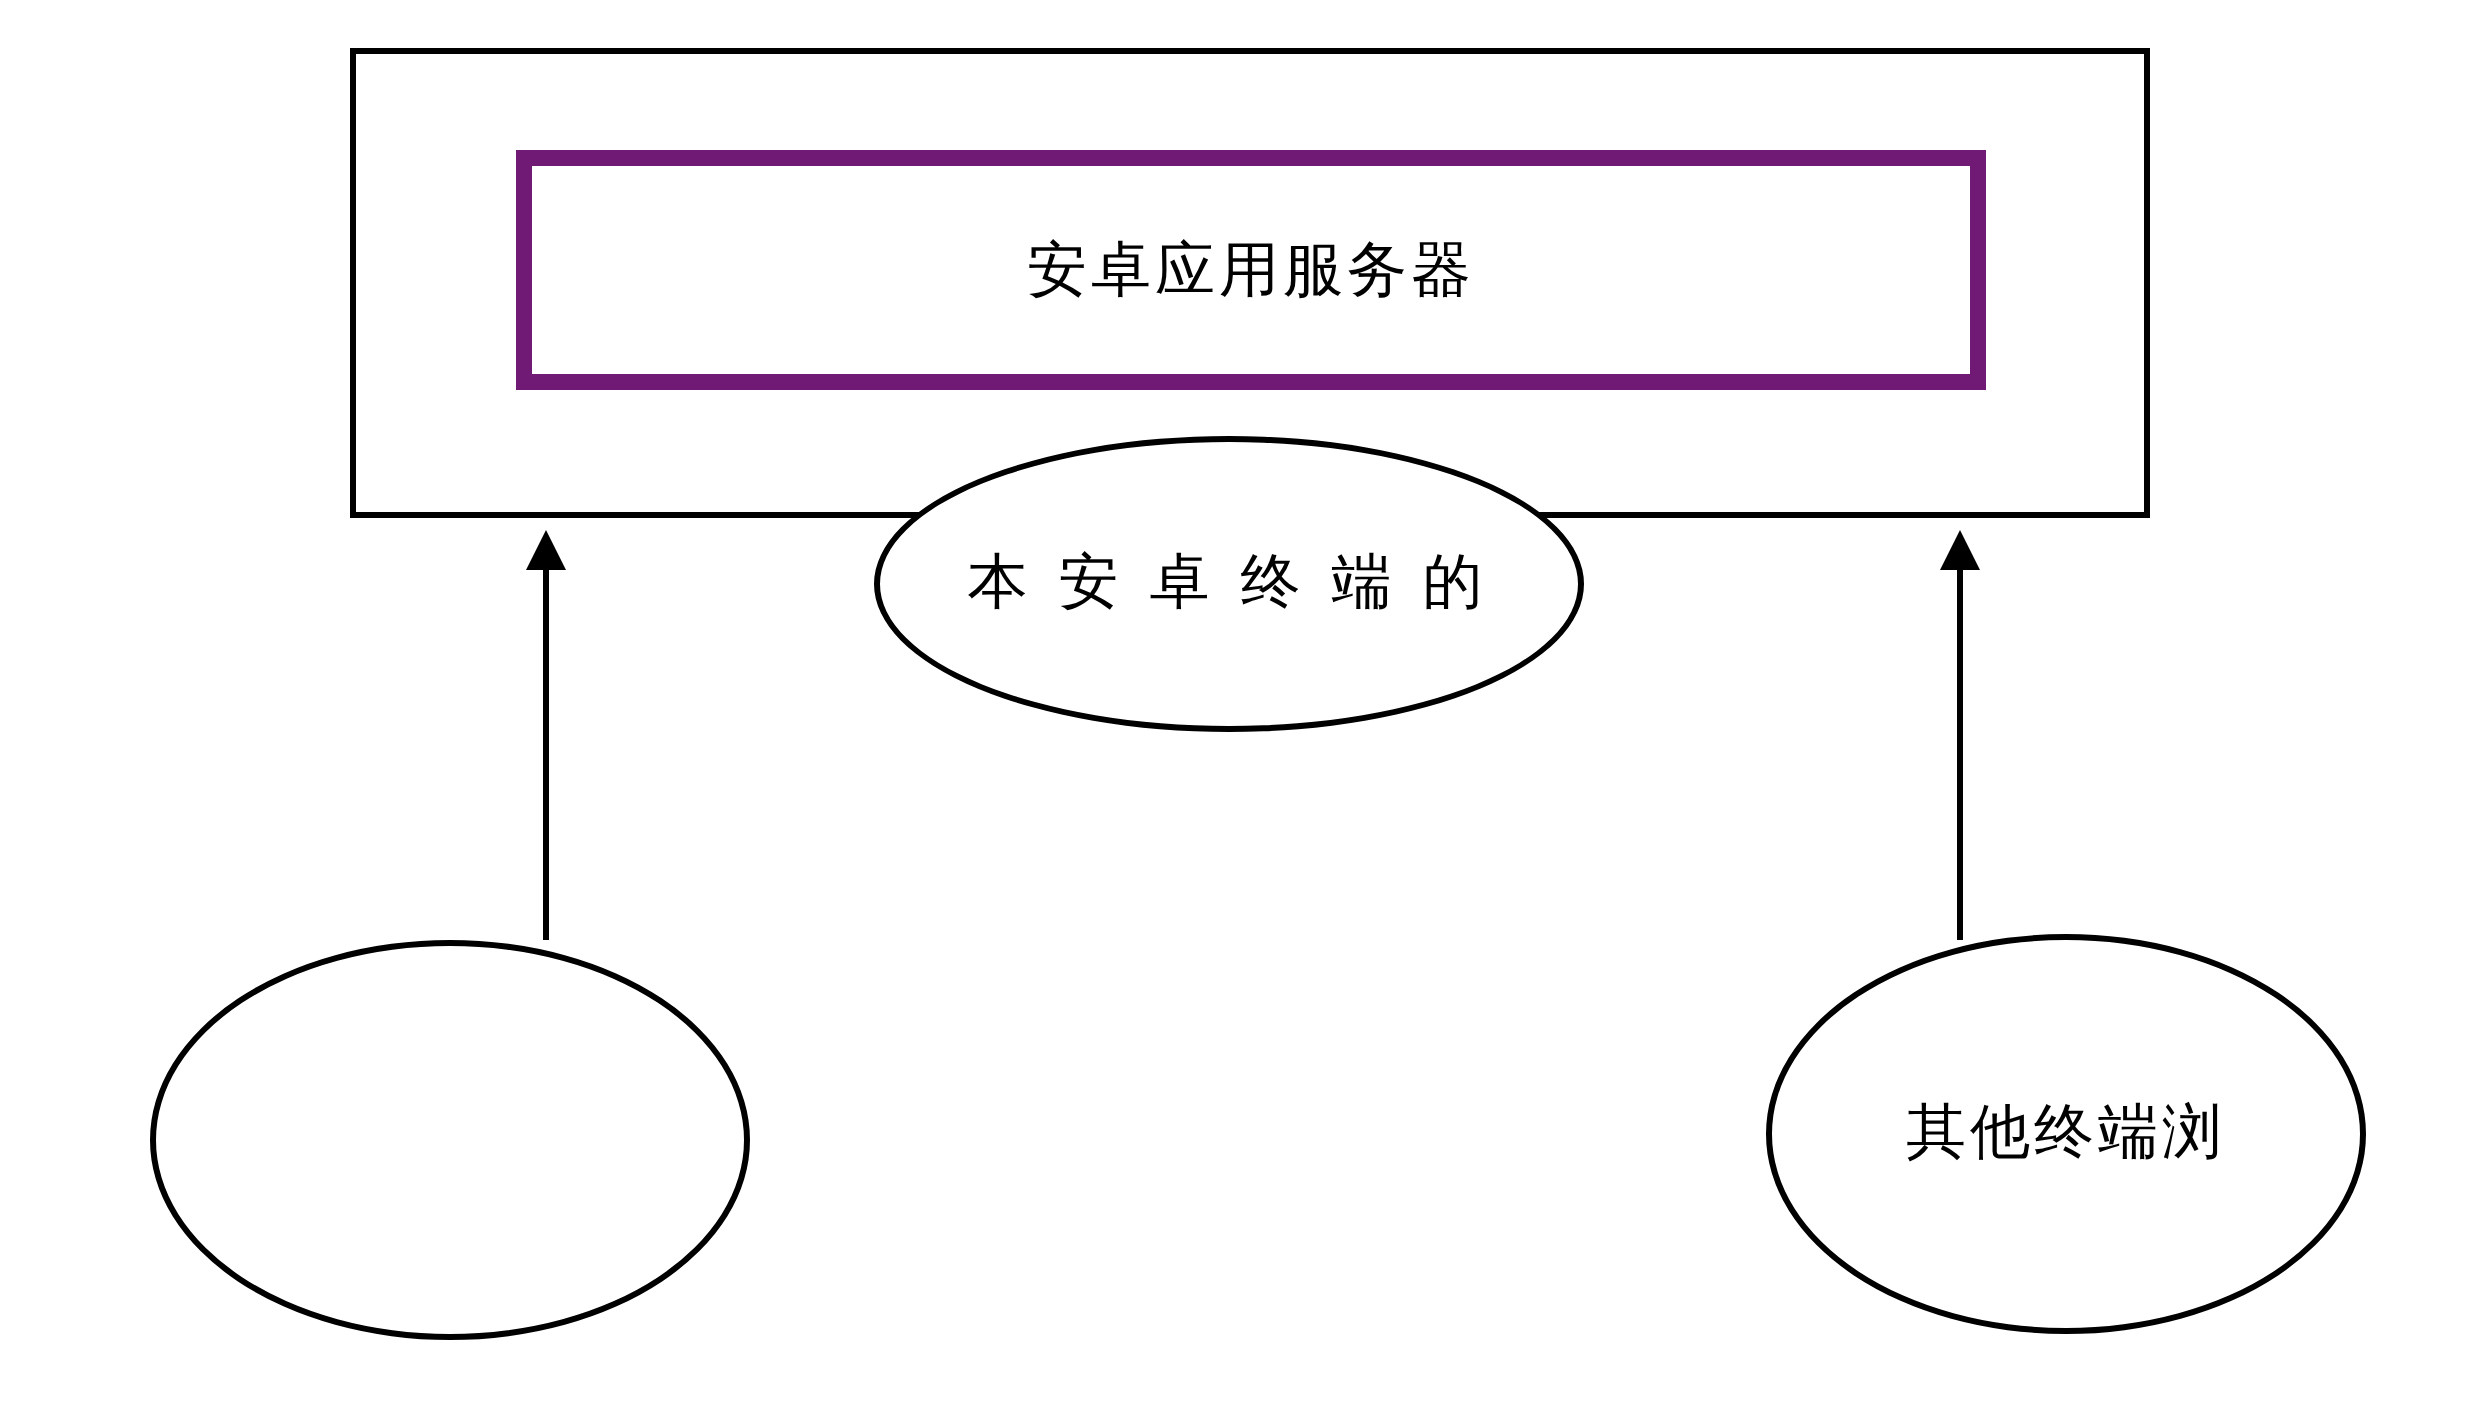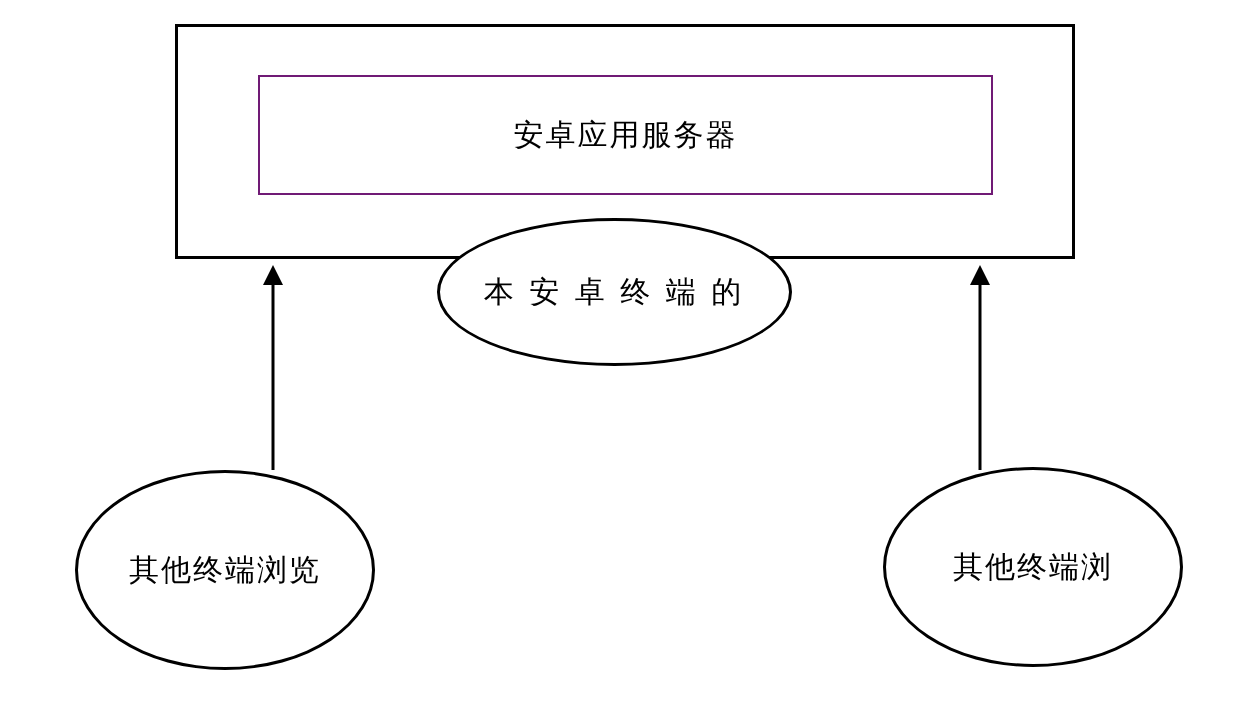--- a/index.html
+++ b/index.html
@@ -19,21 +19,21 @@
       height: 235px;
       border: 3px solid #000;
       box-sizing: border-box;
     }
     .inner-box {
       position: absolute;
       left: 258px;
       top: 75px;
       width: 735px;
       height: 120px;
-      border: 2px solid #701a75;
+      border: 8px solid #701a75;
       box-sizing: border-box;
       display: flex;
       align-items: center;
       justify-content: center;
       font-size: 30px;
       letter-spacing: 2px;
     }
     .ellipse {
       border: 3px solid #000;
       border-radius: 50%;
@@ -86,21 +86,21 @@
 </div>
 
 <div class="ellipse ellipse-center">
   <div>
     <span>本 安 卓 终 端 的</span><br>
   </div>
 </div>
 
 <div class="ellipse ellipse-left">
   <div>
-    <span>其他终端浏览</span><br>
+    <br>
   </div>
 </div>
 
 <div class="ellipse ellipse-right">
   <div>
     <span>其他终端浏</span><br>
   </div>
 </div>
 
 <svg class="arrow-svg" style="left:258px; top:260px;" width="30" height="215">

